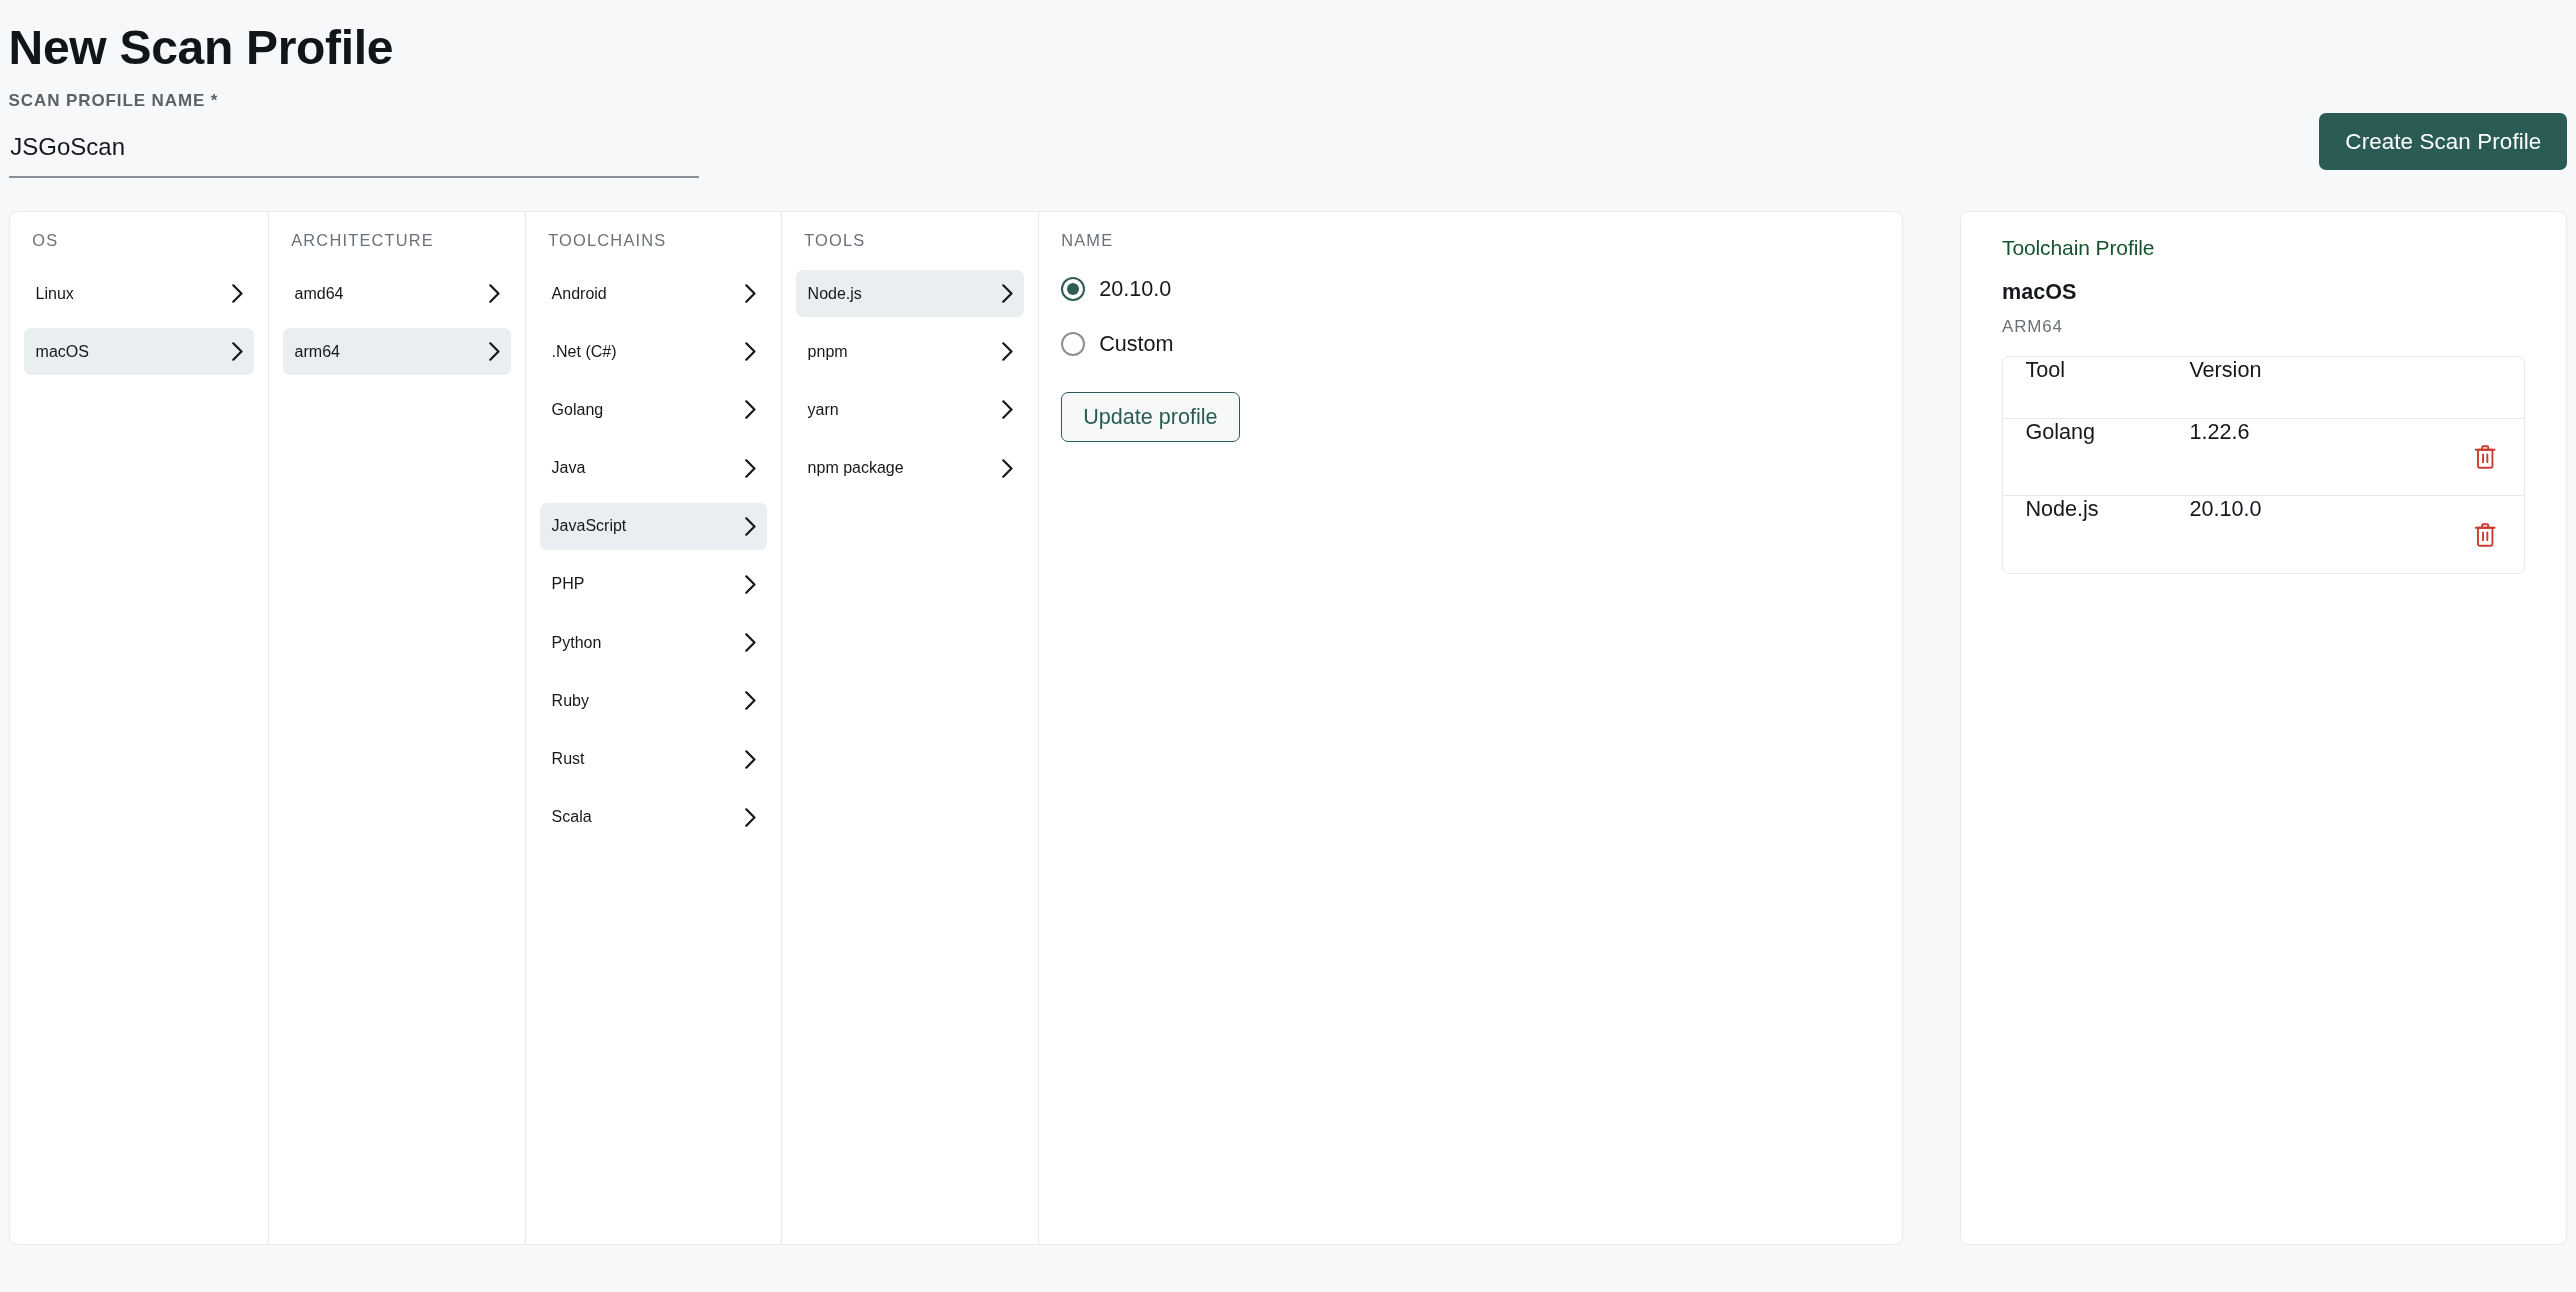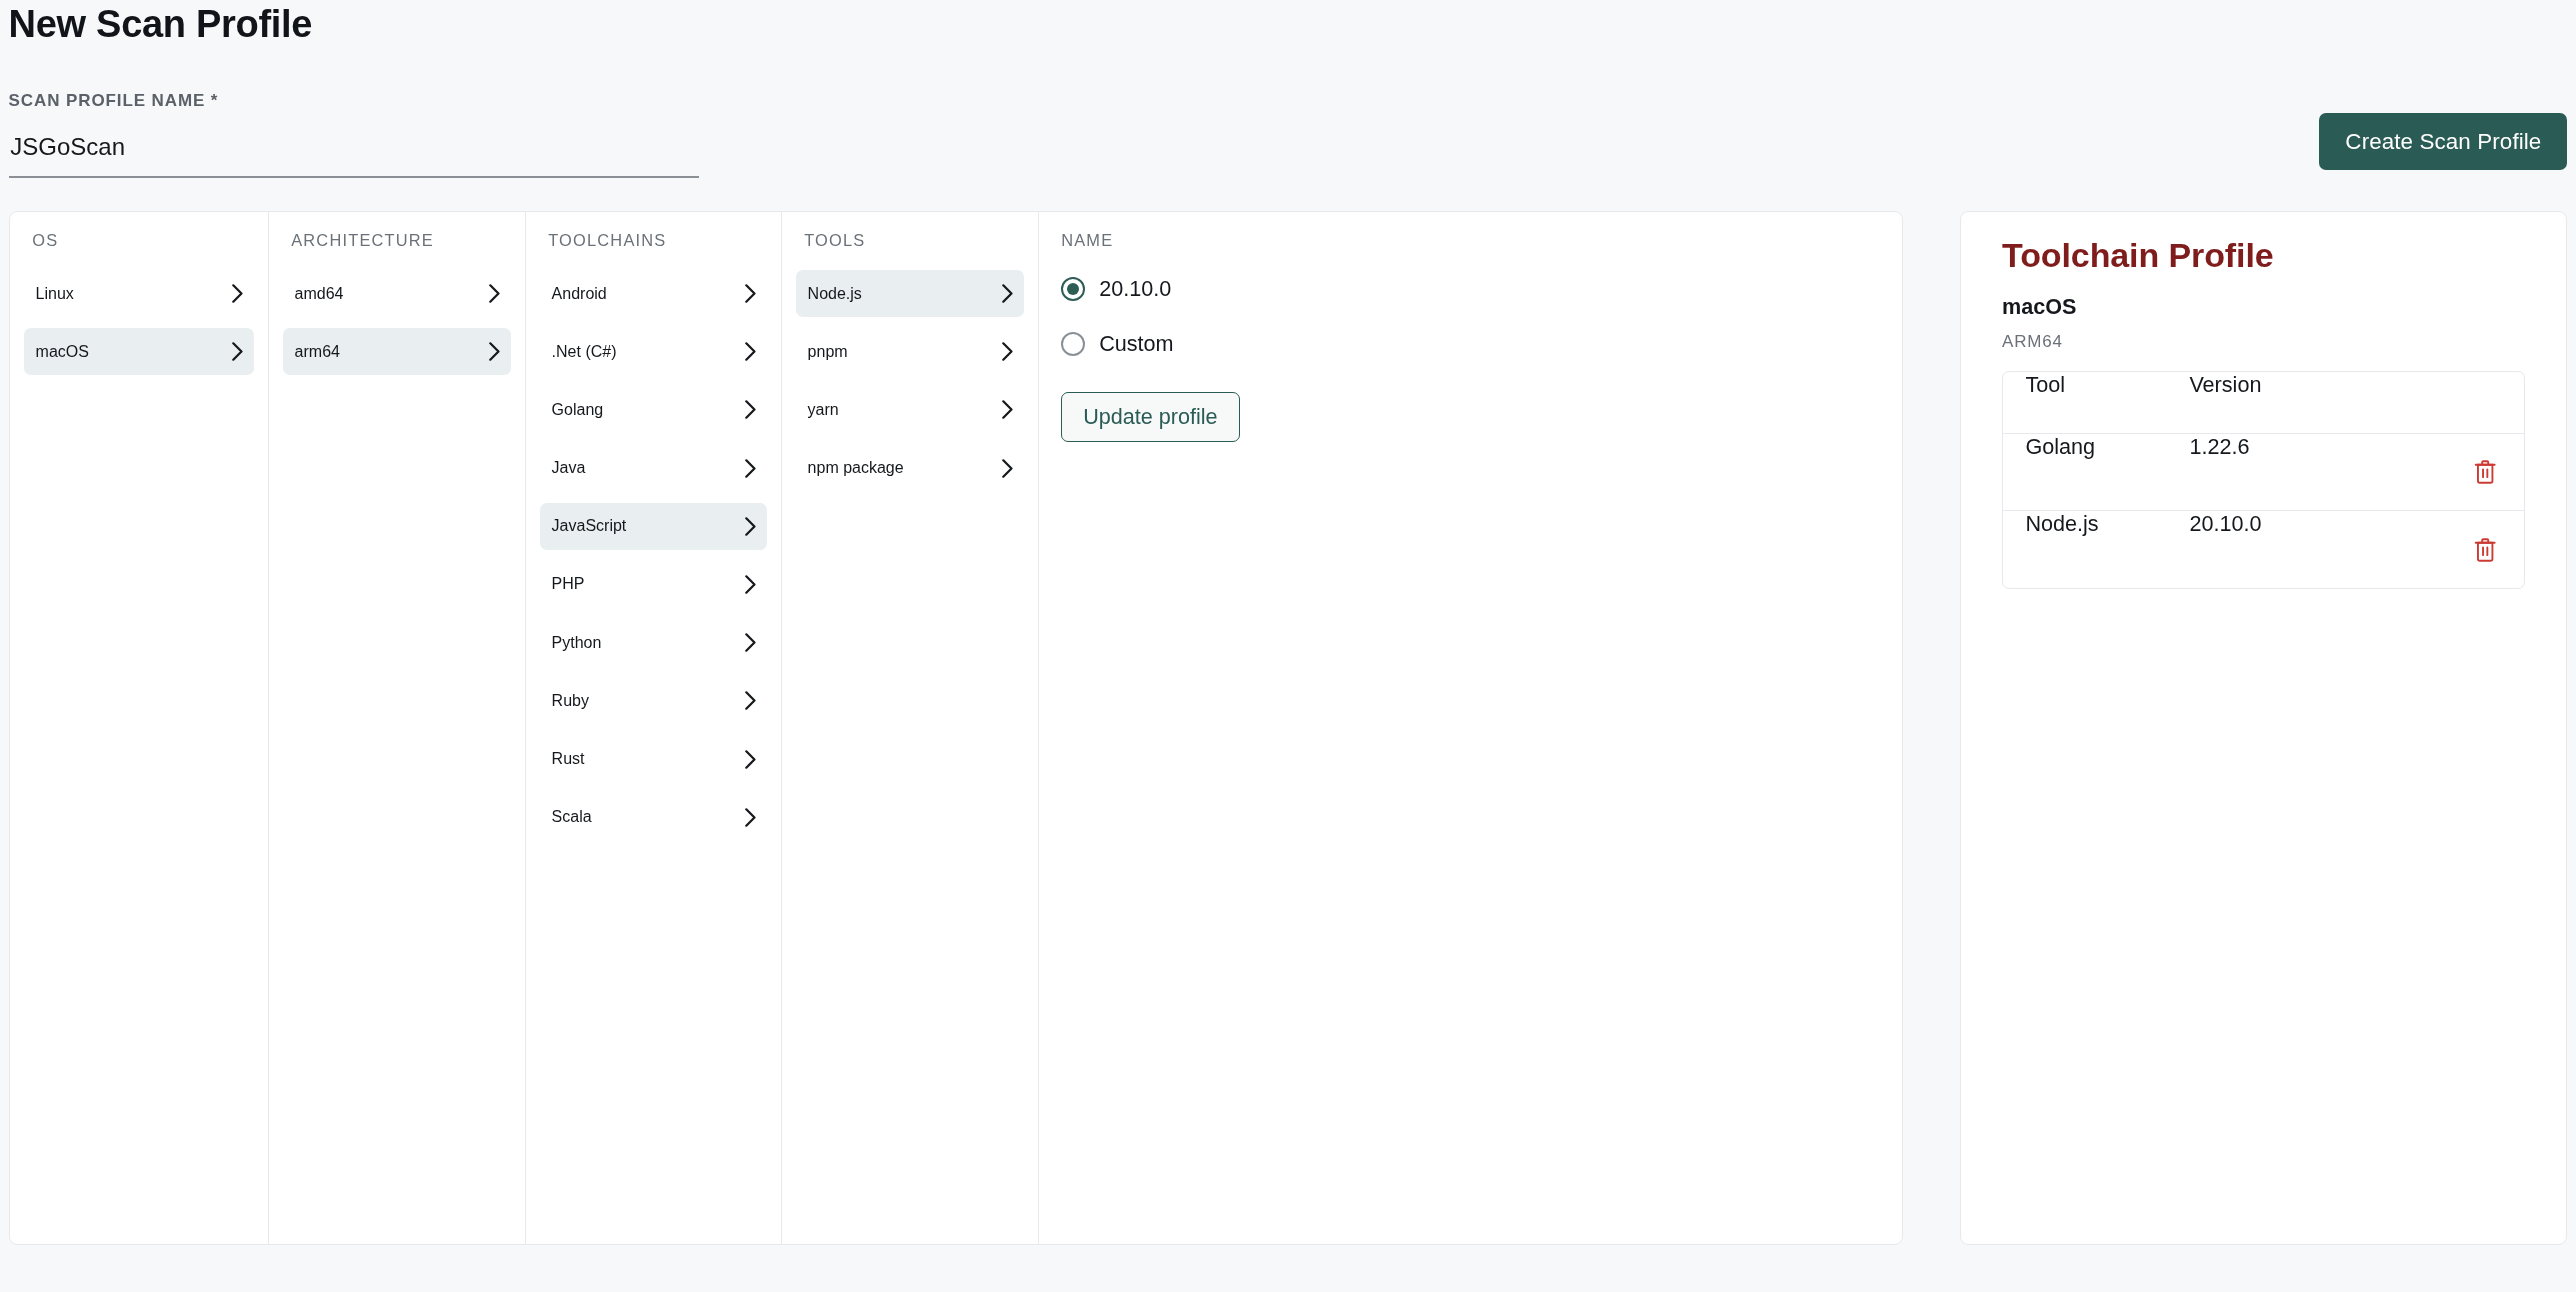--- a/index.html
+++ b/index.html
@@ -17,22 +17,22 @@
     width: 2576px;
     height: 1292px;
     background: #f7f8fa;
     overflow: hidden;
   }
 
   
   .page-title {
     position: absolute;
     left: 8.6px;
-    top: 3px;
-    font-size: 38px;
+    top: 20px;
+    font-size: 48px;
     font-weight: 700;
     color: #111418;
     letter-spacing: -0.3px;
   }
 
   .field-label {
     position: absolute;
     left: 8.6px;
     top: 91px;
     font-size: 17px;
@@ -203,23 +203,23 @@
     left: 1960px;
     top: 211px;
     width: 607px;
     height: 1034px;
     background: #ffffff;
     border: 0.9px solid #e6e8ec;
     border-radius: 8.6px;
     padding: 24px 41px 0 41px;
   }
   .side-title {
-    font-size: 34px;
-    font-weight: 700;
-    color: #7f1d1d;
+    font-size: 21px;
+    font-weight: 400;
+    color: #14532d;
     margin-bottom: 19px;
     letter-spacing: -0.1px;
   }
   .side-os {
     font-size: 21.6px;
     font-weight: 700;
     color: #15181c;
     margin-bottom: 12px;
   }
   .side-arch {

